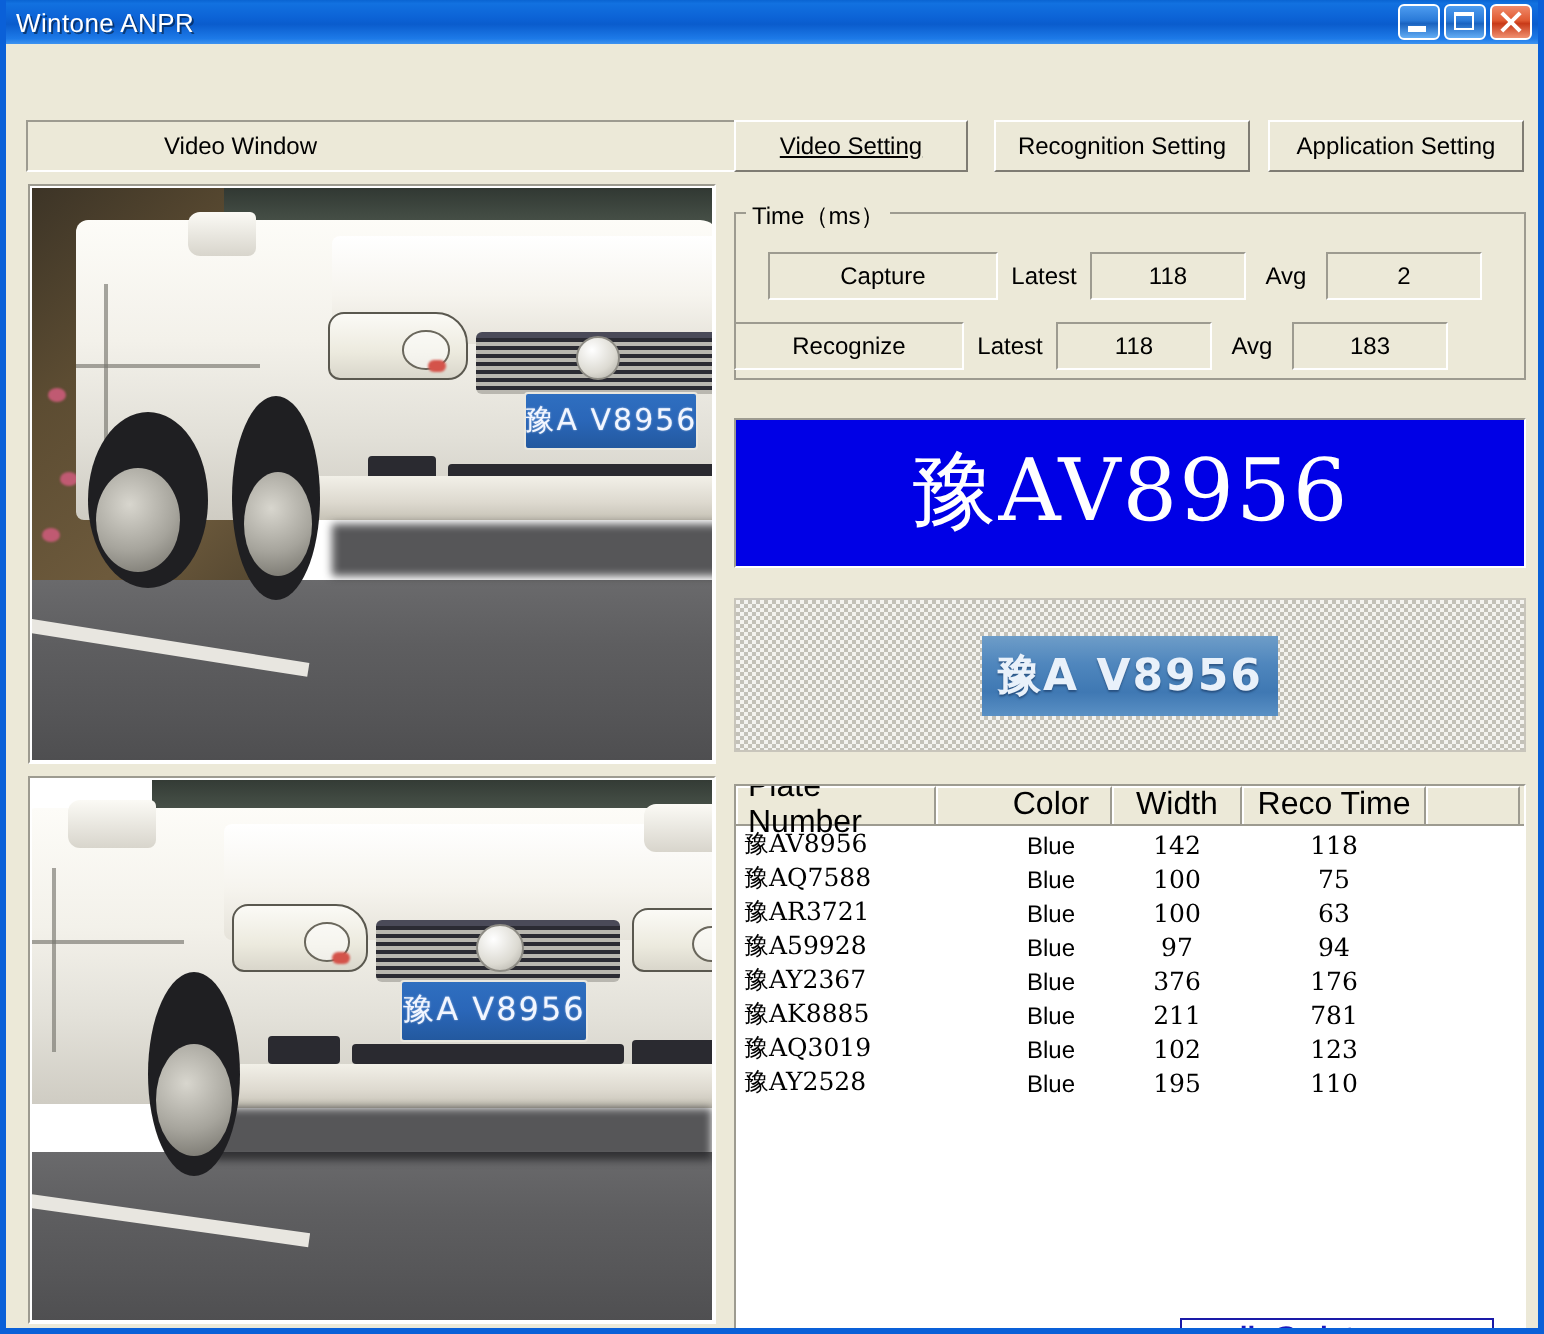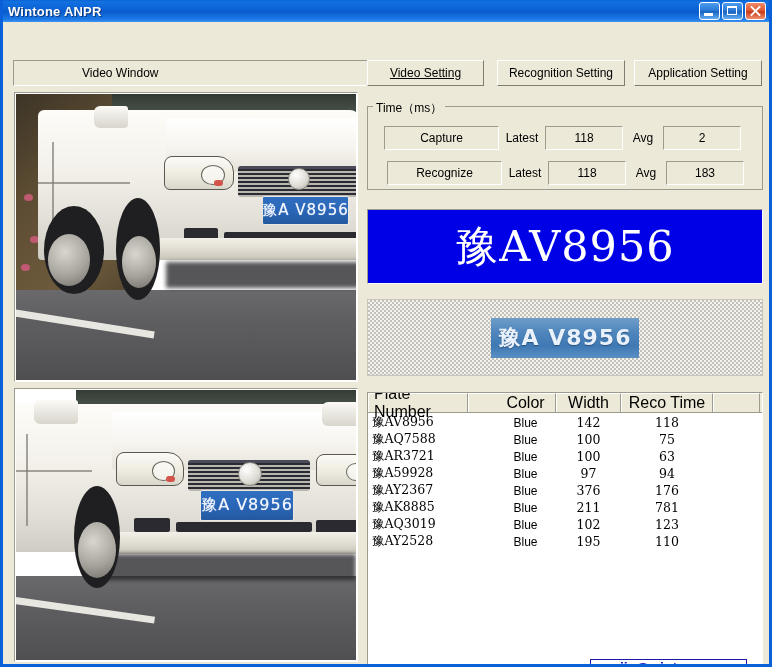--- a/index.html
+++ b/index.html
@@ -32,21 +32,21 @@
     background: linear-gradient(to bottom,
         #0a64d2 0%, #1271e0 8%, #0c63d6 40%, #0a5ccd 55%,
         #1d7ae8 88%, #3d93f0 100%);
     display: flex;
     align-items: center;
     overflow: hidden;
   }
   #title-text {
     color: #ffffff;
     font-size: 13px;
-    font-weight: bold;
+    font-weight: normal;
     padding-left: 5px;
     letter-spacing: 0.2px;
     text-shadow: 1px 1px 0 rgba(0,0,0,0.45);
     white-space: nowrap;
   }
   #title-buttons {
     position: absolute;
     right: 3px;
     top: 2px;
     display: flex;
@@ -320,21 +320,21 @@
   }
   #time-group-label {
     position: absolute;
     left: 370px; top: 78px;
     background: #ece9d8;
     padding: 0 3px;
     font-size: 12px;
     color: #000000;
   }
   #row-capture   { position: absolute; left: 381px; top: 104px; }
-  #row-recognize { position: absolute; left: 384px; top: 139px; }
+  #row-recognize { position: absolute; left: 364px; top: 139px; }
   .time-row { display: flex; align-items: center; }
   .time-name {
     width: 115px; height: 24px;
     justify-content: center;
   }
   .time-latest-label { width: 46px; justify-content: center; text-align: right; }
   .time-value {
     width: 78px; height: 24px;
     justify-content: center;
   }

